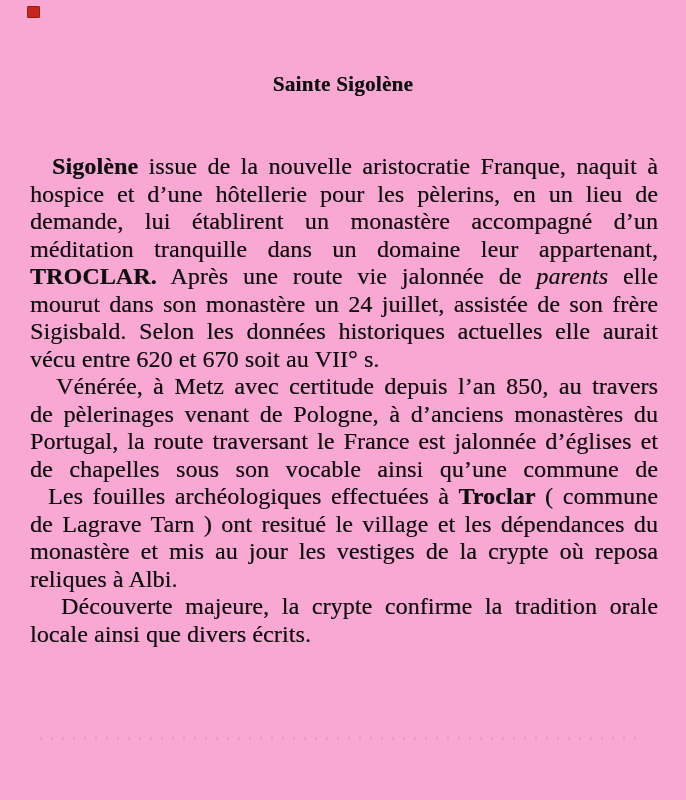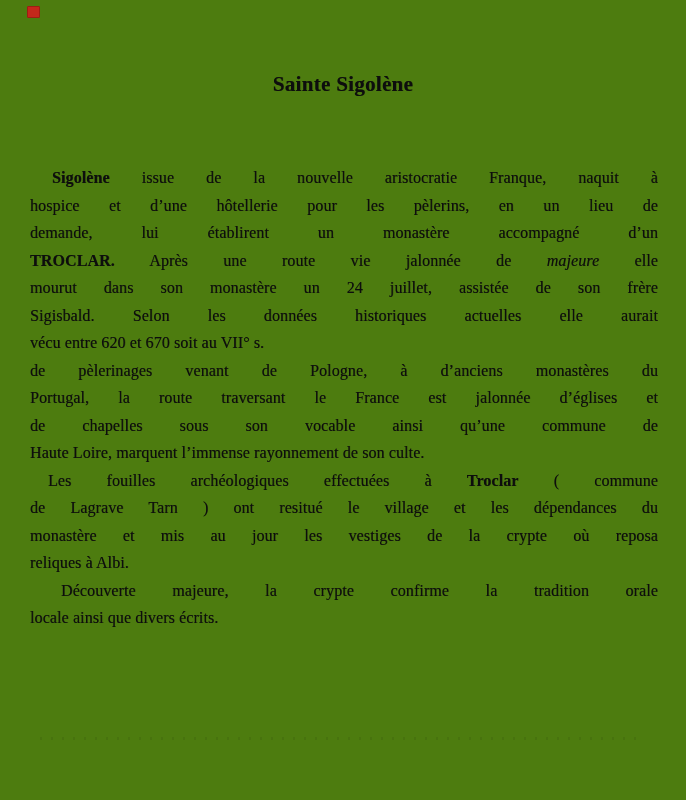--- a/index.html
+++ b/index.html
@@ -10,21 +10,21 @@
   body {
     width: 686px;
     height: 800px;
     overflow: hidden;
     font-family: "Liberation Serif", "DejaVu Serif", serif;
   }
   .page {
     position: relative;
     width: 686px;
     height: 800px;
-    background: #4d7c0f;
+    background: #f9a8d4;
     color: #111111;
   }
   .red-mark {
     position: absolute;
     left: 27px;
     top: 6px;
     width: 11px;
     height: 10px;
     background: #c4271b;
     border: 1px solid #9e1d13;
@@ -38,24 +38,24 @@
     text-align: center;
     font-size: 21px;
     line-height: 28px;
     font-weight: 700;
     letter-spacing: 0.3px;
     color: #0d0d0d;
     text-shadow: 0.4px 0.2px 0 rgba(13,13,13,0.55);
   }
   .content {
     position: absolute;
-    top: 164px;
+    top: 153px;
     left: 30px;
     width: 628px;
-    font-size: 16px;
+    font-size: 24px;
     line-height: 27.5px;
     color: #0d0d0d;
     letter-spacing: 0.1px;
     text-shadow: 0.4px 0.2px 0 rgba(13,13,13,0.5);
   }
   .paragraph { margin: 0; padding: 0; }
   .line {
     height: 27.5px;
     text-align: justify;
     text-align-last: justify;
@@ -82,30 +82,31 @@
 <body>
 
 <div class="page">
   <div class="red-mark"></div>
   <div class="title">Sainte Sigolène</div>
   <div class="content">
       <div class="paragraph">
         <div class="line" style="text-indent: 22px;"><span class="b">Sigolène</span><span> issue de la nouvelle aristocratie Franque, naquit à</span></div>
         <div class="line"><span>hospice et d’une hôtellerie pour les pèlerins, en un lieu de</span></div>
         <div class="line"><span>demande, lui établirent un monastère accompagné d’un</span></div>
-        <div class="line"><span class="b">TROCLAR.</span><span> Après une route vie jalonnée de </span><span class="i">majeure</span><span> elle</span></div>
+        <div class="line"><span>méditation tranquille dans un domaine leur appartenant,</span></div>
+        <div class="line"><span class="b">TROCLAR.</span><span> Après une route vie jalonnée de </span><span class="i">parents</span><span> elle</span></div>
         <div class="line"><span>mourut dans son monastère un 24 juillet, assistée de son frère</span></div>
         <div class="line"><span>Sigisbald. Selon les données historiques actuelles elle aurait</span></div>
         <div class="line last"><span>vécu entre 620 et 670 soit au VII° s.</span></div>
       </div>
       <div class="paragraph">
+        <div class="line" style="text-indent: 26px;"><span>Vénérée, à Metz avec certitude depuis l’an 850, au travers</span></div>
         <div class="line"><span>de pèlerinages venant de Pologne, à d’anciens monastères du</span></div>
         <div class="line"><span>Portugal, la route traversant le France est jalonnée d’églises et</span></div>
         <div class="line"><span>de chapelles  sous son vocable ainsi qu’une commune de</span></div>
-        <div class="line last"><span>Haute Loire, marquent l’immense rayonnement de son culte.</span></div>
       </div>
       <div class="paragraph">
         <div class="line" style="text-indent: 18px;"><span>Les fouilles archéologiques effectuées à </span><span class="b">Troclar</span><span> ( commune</span></div>
         <div class="line"><span>de Lagrave Tarn ) ont resitué le village et les dépendances du</span></div>
         <div class="line"><span>monastère et mis au jour les vestiges de la crypte où reposa</span></div>
         <div class="line last"><span>reliques à Albi.</span></div>
       </div>
       <div class="paragraph">
         <div class="line" style="text-indent: 31px;"><span>Découverte majeure, la crypte confirme la tradition orale</span></div>
         <div class="line last"><span>locale ainsi que divers écrits.</span></div>

